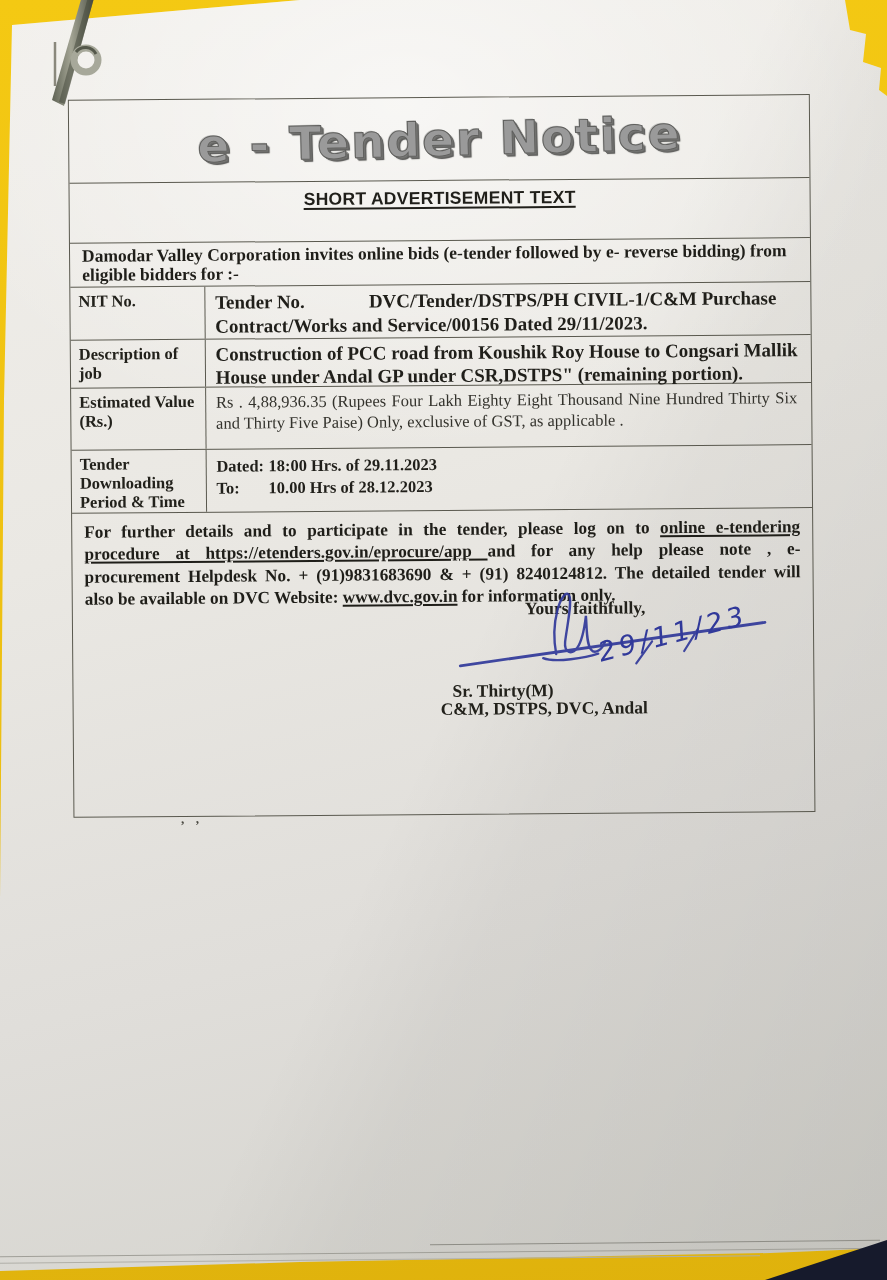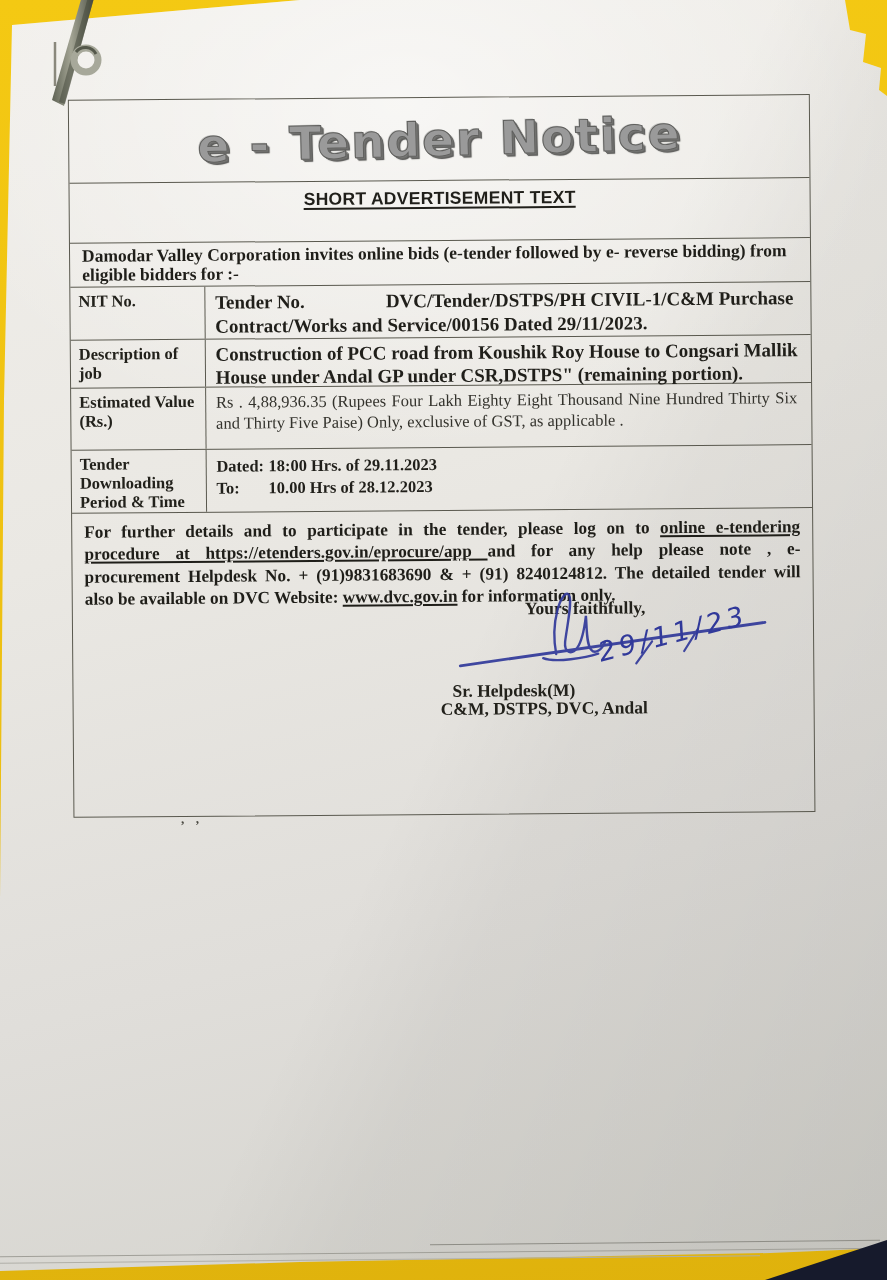--- a/index.html
+++ b/index.html
@@ -49,21 +49,21 @@
   }
   
   .intro-row{height:44px;padding:3px 12px 0 12px;font-weight:bold;font-size:17.5px;line-height:1.1;color:#1f1e19;}
   
   .trow{display:flex;}
   .cell{box-sizing:border-box;}
   .lab{width:135px;border-right:1.2px solid #5a594f;padding:5px 4px 0 8px;font-weight:bold;font-size:16.5px;line-height:1.15;color:#22211b;}
   .val{width:607px;padding:4px 8px 0 10px;color:#201f1a;}
   .r-nit{height:53px;}
   .r-nit .val{font-weight:bold;font-size:19px;line-height:1.25;}
-  .tender-prefix{margin-right:81px;}
+  .tender-prefix{margin-right:64px;}
   .r-desc{height:48px;}
   .r-desc .val{font-weight:bold;font-size:19px;line-height:1.22;padding-top:3px;}
   .r-est{height:62px;}
   .r-est .val{font-size:16.5px;line-height:1.3;text-align:justify;text-align-last:left;padding-right:14px;color:#33322c;}
   .r-tender{height:63px;}
   .r-tender .val{font-weight:bold;font-size:16.5px;line-height:1.35;padding-top:6px;}
   .fl{display:inline-block;width:52px;}
   
   .bottom-row{height:304px;border-bottom:none;padding:8px 12px 0 12px;position:relative;}
   .pline{font-weight:bold;font-size:17.3px;line-height:1.3;color:#1f1e19;}
@@ -143,21 +143,21 @@
         <svg class="sig-svg" width="345" height="100" viewBox="0 0 345 100">
           <g fill="none" stroke="#31399a" stroke-width="2.4" stroke-linecap="round" opacity="0.92">
             <path d="M116,68 C110,34 122,6 128,8 C134,10 127,40 125,56 C124,66 131,70 137,62 C143,54 145,38 146,30 C147,42 146,58 151,64 C155,69 162,64 165,56"></path>
             <path d="M103,72 C115,77 146,72 158,68"></path>
             <path d="M20,79 L325,38" stroke-width="2.8"></path>
             <path d="M212,56 L196,78" stroke-width="2.2"></path>
             <path d="M258,44 L244,66" stroke-width="2.2"></path>
           </g>
           <text x="158" y="66" transform="rotate(-14 200 60)" style="font-family:'DejaVu Sans',sans-serif;font-style:italic;font-size:27px;fill:#31399a;letter-spacing:4px;">29/11/23</text>
         </svg>
-        <div class="sig-name">Sr. Helpdesk(M)</div>
+        <div class="sig-name">Sr. Thirty(M)</div>
         <div class="sig-org">C&amp;M, DSTPS, DVC, Andal</div>
       </div>
     </div>
   </div>
 
   <div class="tiny-marks">’ ’</div>
 </div>
 
 <svg class="fastener" width="80" height="115" viewBox="0 0 80 115">
   <defs>

